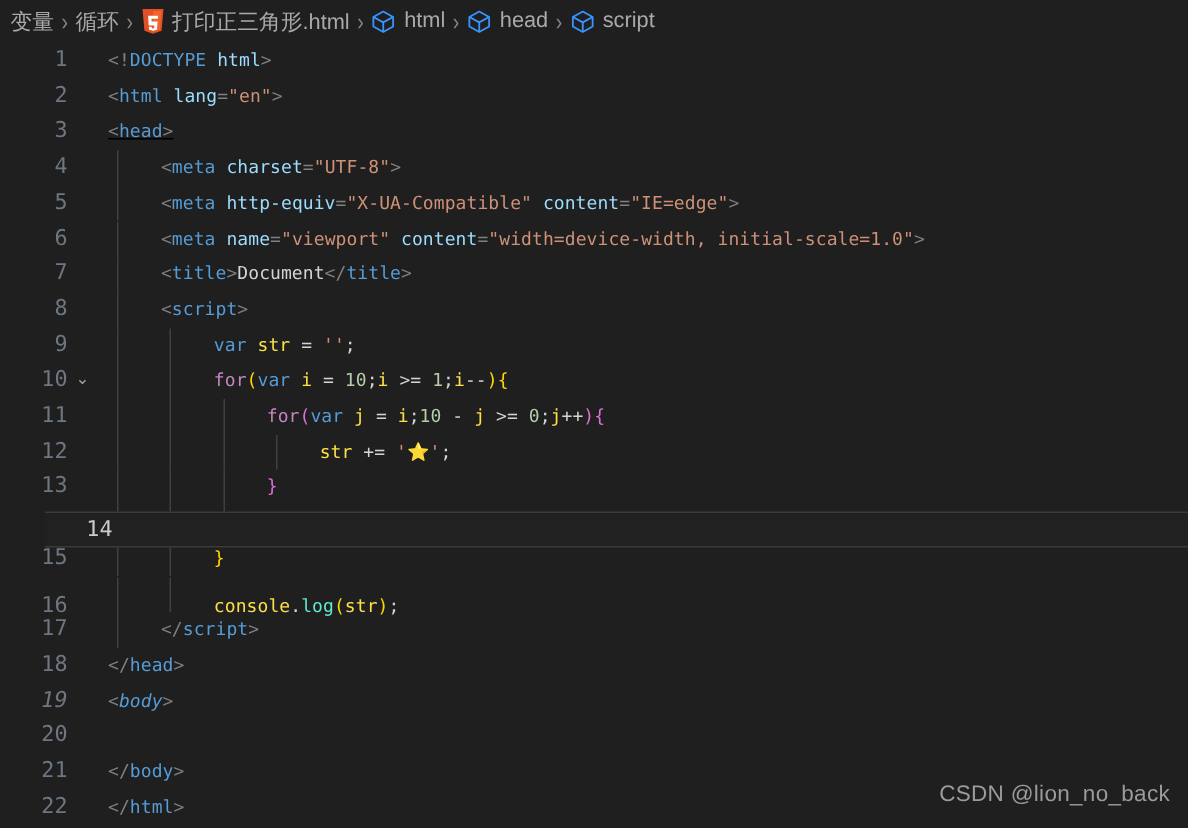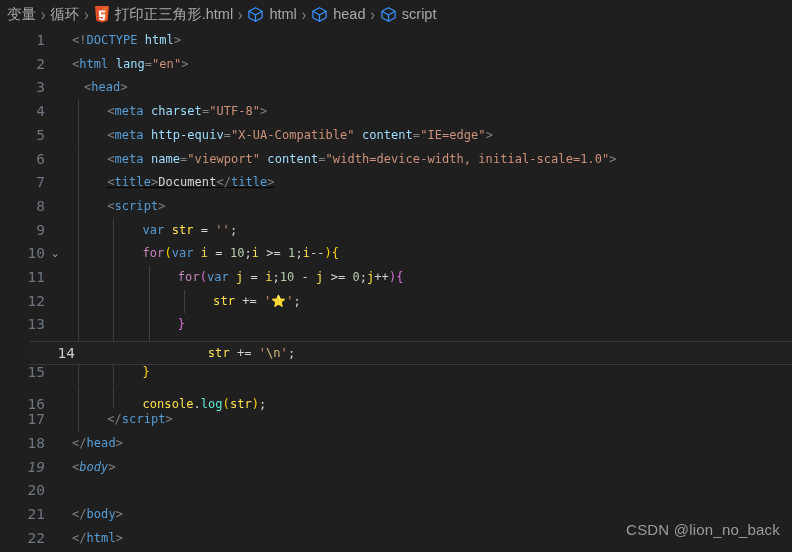--- a/index.html
+++ b/index.html
@@ -224,37 +224,37 @@
       <div class="row" style="top: 1px;">
         <span class="lineno">1</span>
         <span class="code" style="left: 72px;"><span class="t-punct">&lt;!</span><span class="t-tag">DOCTYPE</span><span class="t-txt"> </span><span class="t-attr">html</span><span class="t-punct">&gt;</span></span>
       </div>
       <div class="row" style="top: 24.7px;">
         <span class="lineno">2</span>
         <span class="code" style="left: 72px;"><span class="t-punct">&lt;</span><span class="t-tag">html</span><span class="t-txt"> </span><span class="t-attr">lang</span><span class="t-punct">=</span><span class="t-str">"en"</span><span class="t-punct">&gt;</span></span>
       </div>
       <div class="row" style="top: 48.4px;">
         <span class="lineno">3</span>
-        <span class="code" style="left: 84px;"><span class="t-punct">&lt;</span><span class="t-tag">head</span><span class="t-punct">&gt;</span></span>
+        <span class="code" style="left: 72px; text-decoration: underline;"><span class="t-punct">&lt;</span><span class="t-tag">head</span><span class="t-punct">&gt;</span></span>
       </div>
       <div class="row" style="top: 72.1px;">
         <span class="lineno">4</span>
         <span class="code" style="left: 107.28px;"><span class="t-punct">&lt;</span><span class="t-tag">meta</span><span class="t-txt"> </span><span class="t-attr">charset</span><span class="t-punct">=</span><span class="t-str">"UTF-8"</span><span class="t-punct">&gt;</span></span>
       </div>
       <div class="row" style="top: 95.8px;">
         <span class="lineno">5</span>
         <span class="code" style="left: 107.28px;"><span class="t-punct">&lt;</span><span class="t-tag">meta</span><span class="t-txt"> </span><span class="t-attr">http-equiv</span><span class="t-punct">=</span><span class="t-str">"X-UA-Compatible"</span><span class="t-txt"> </span><span class="t-attr">content</span><span class="t-punct">=</span><span class="t-str">"IE=edge"</span><span class="t-punct">&gt;</span></span>
       </div>
       <div class="row" style="top: 119.5px;">
         <span class="lineno">6</span>
         <span class="code" style="left: 107.28px;"><span class="t-punct">&lt;</span><span class="t-tag">meta</span><span class="t-txt"> </span><span class="t-attr">name</span><span class="t-punct">=</span><span class="t-str">"viewport"</span><span class="t-txt"> </span><span class="t-attr">content</span><span class="t-punct">=</span><span class="t-str">"width=device-width, initial-scale=1.0"</span><span class="t-punct">&gt;</span></span>
       </div>
       <div class="row" style="top: 143.2px;">
         <span class="lineno">7</span>
-        <span class="code" style="left: 107.28px; text-decoration: underline;"><span class="t-punct">&lt;</span><span class="t-tag">title</span><span class="t-punct">&gt;</span><span class="t-txt">Document</span><span class="t-punct">&lt;/</span><span class="t-tag">title</span><span class="t-punct">&gt;</span></span>
+        <span class="code" style="left: 107.28px;"><span class="t-punct">&lt;</span><span class="t-tag">title</span><span class="t-punct">&gt;</span><span class="t-txt">Document</span><span class="t-punct">&lt;/</span><span class="t-tag">title</span><span class="t-punct">&gt;</span></span>
       </div>
       <div class="row" style="top: 166.9px;">
         <span class="lineno">8</span>
         <span class="code" style="left: 107.28px;"><span class="t-punct">&lt;</span><span class="t-tag">script</span><span class="t-punct">&gt;</span></span>
       </div>
       <div class="row" style="top: 190.6px;">
         <span class="lineno">9</span>
         <span class="code" style="left: 142.56px;"><span class="t-kw">var</span><span class="t-txt"> </span><span class="t-var">str</span><span class="t-op"> = </span><span class="t-str">''</span><span class="t-op">;</span></span>
       </div>
       <div class="row" style="top: 214.3px;">
@@ -269,21 +269,20 @@
       <div class="row" style="top: 261.7px;">
         <span class="lineno">12</span>
         <span class="code" style="left: 213.12px;"><span class="t-var">str</span><span class="t-op"> += </span><span class="t-str">'</span><span class="emoji">⭐</span><span class="t-str">'</span><span class="t-op">;</span></span>
       </div>
       <div class="row" style="top: 285.4px;">
         <span class="lineno">13</span>
         <span class="code" style="left: 177.84px;"><span class="t-b2">}</span></span>
       </div>
       <div class="row current" style="top: 313px; margin-left: 30px;">
         <span class="lineno">14</span>
-        <span class="code" style="left: 177.84px;"><span class="t-var">str</span><span class="t-op"> += </span><span class="t-str">'</span><span class="t-esc">\n</span><span class="t-str">'</span><span class="t-op">;</span></span>
       </div>
       <div class="row" style="top: 332.8px;">
         <span class="lineno">15</span>
         <span class="code" style="left: 142.56px;"><span class="t-b1">}</span></span>
       </div>
       <div class="row" style="top: 365px;">
         <span class="lineno">16</span>
         <span class="code" style="left: 142.56px;"><span class="t-var">console</span><span class="t-op">.</span><span class="t-fn">log</span><span class="t-b1">(</span><span class="t-var">str</span><span class="t-b1">)</span><span class="t-op">;</span></span>
       </div>
       <div class="row" style="top: 380.2px;">

